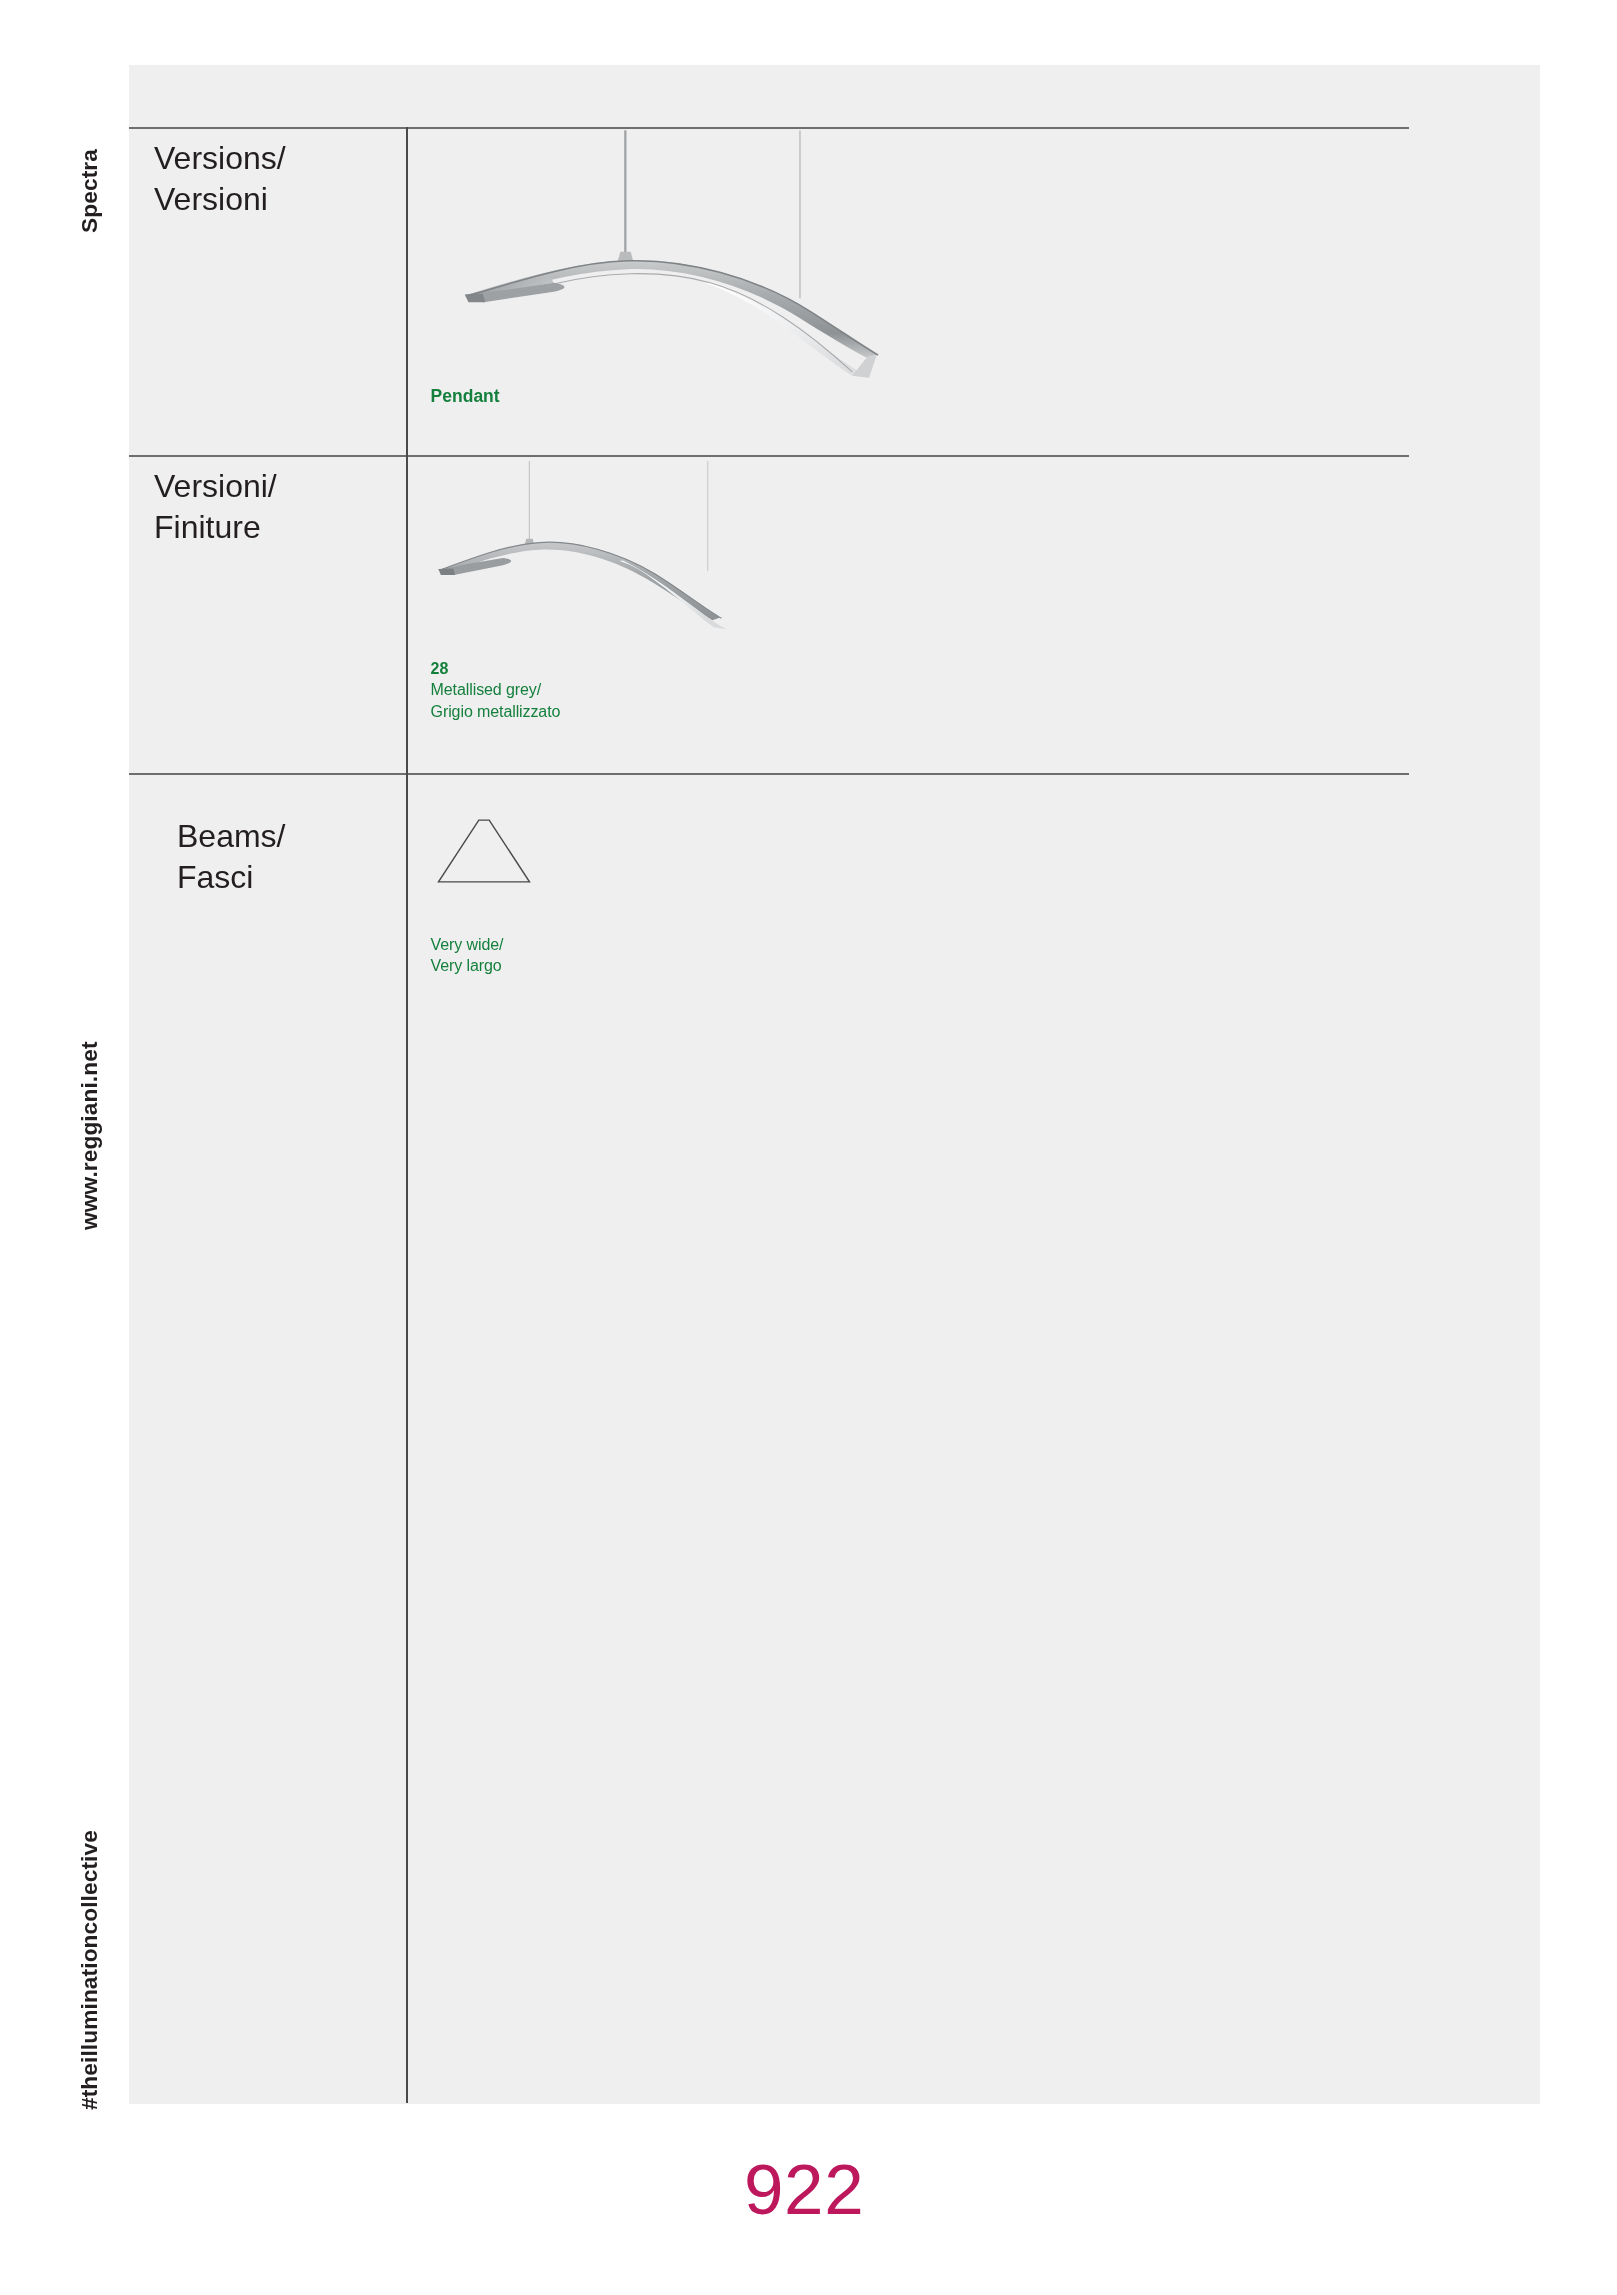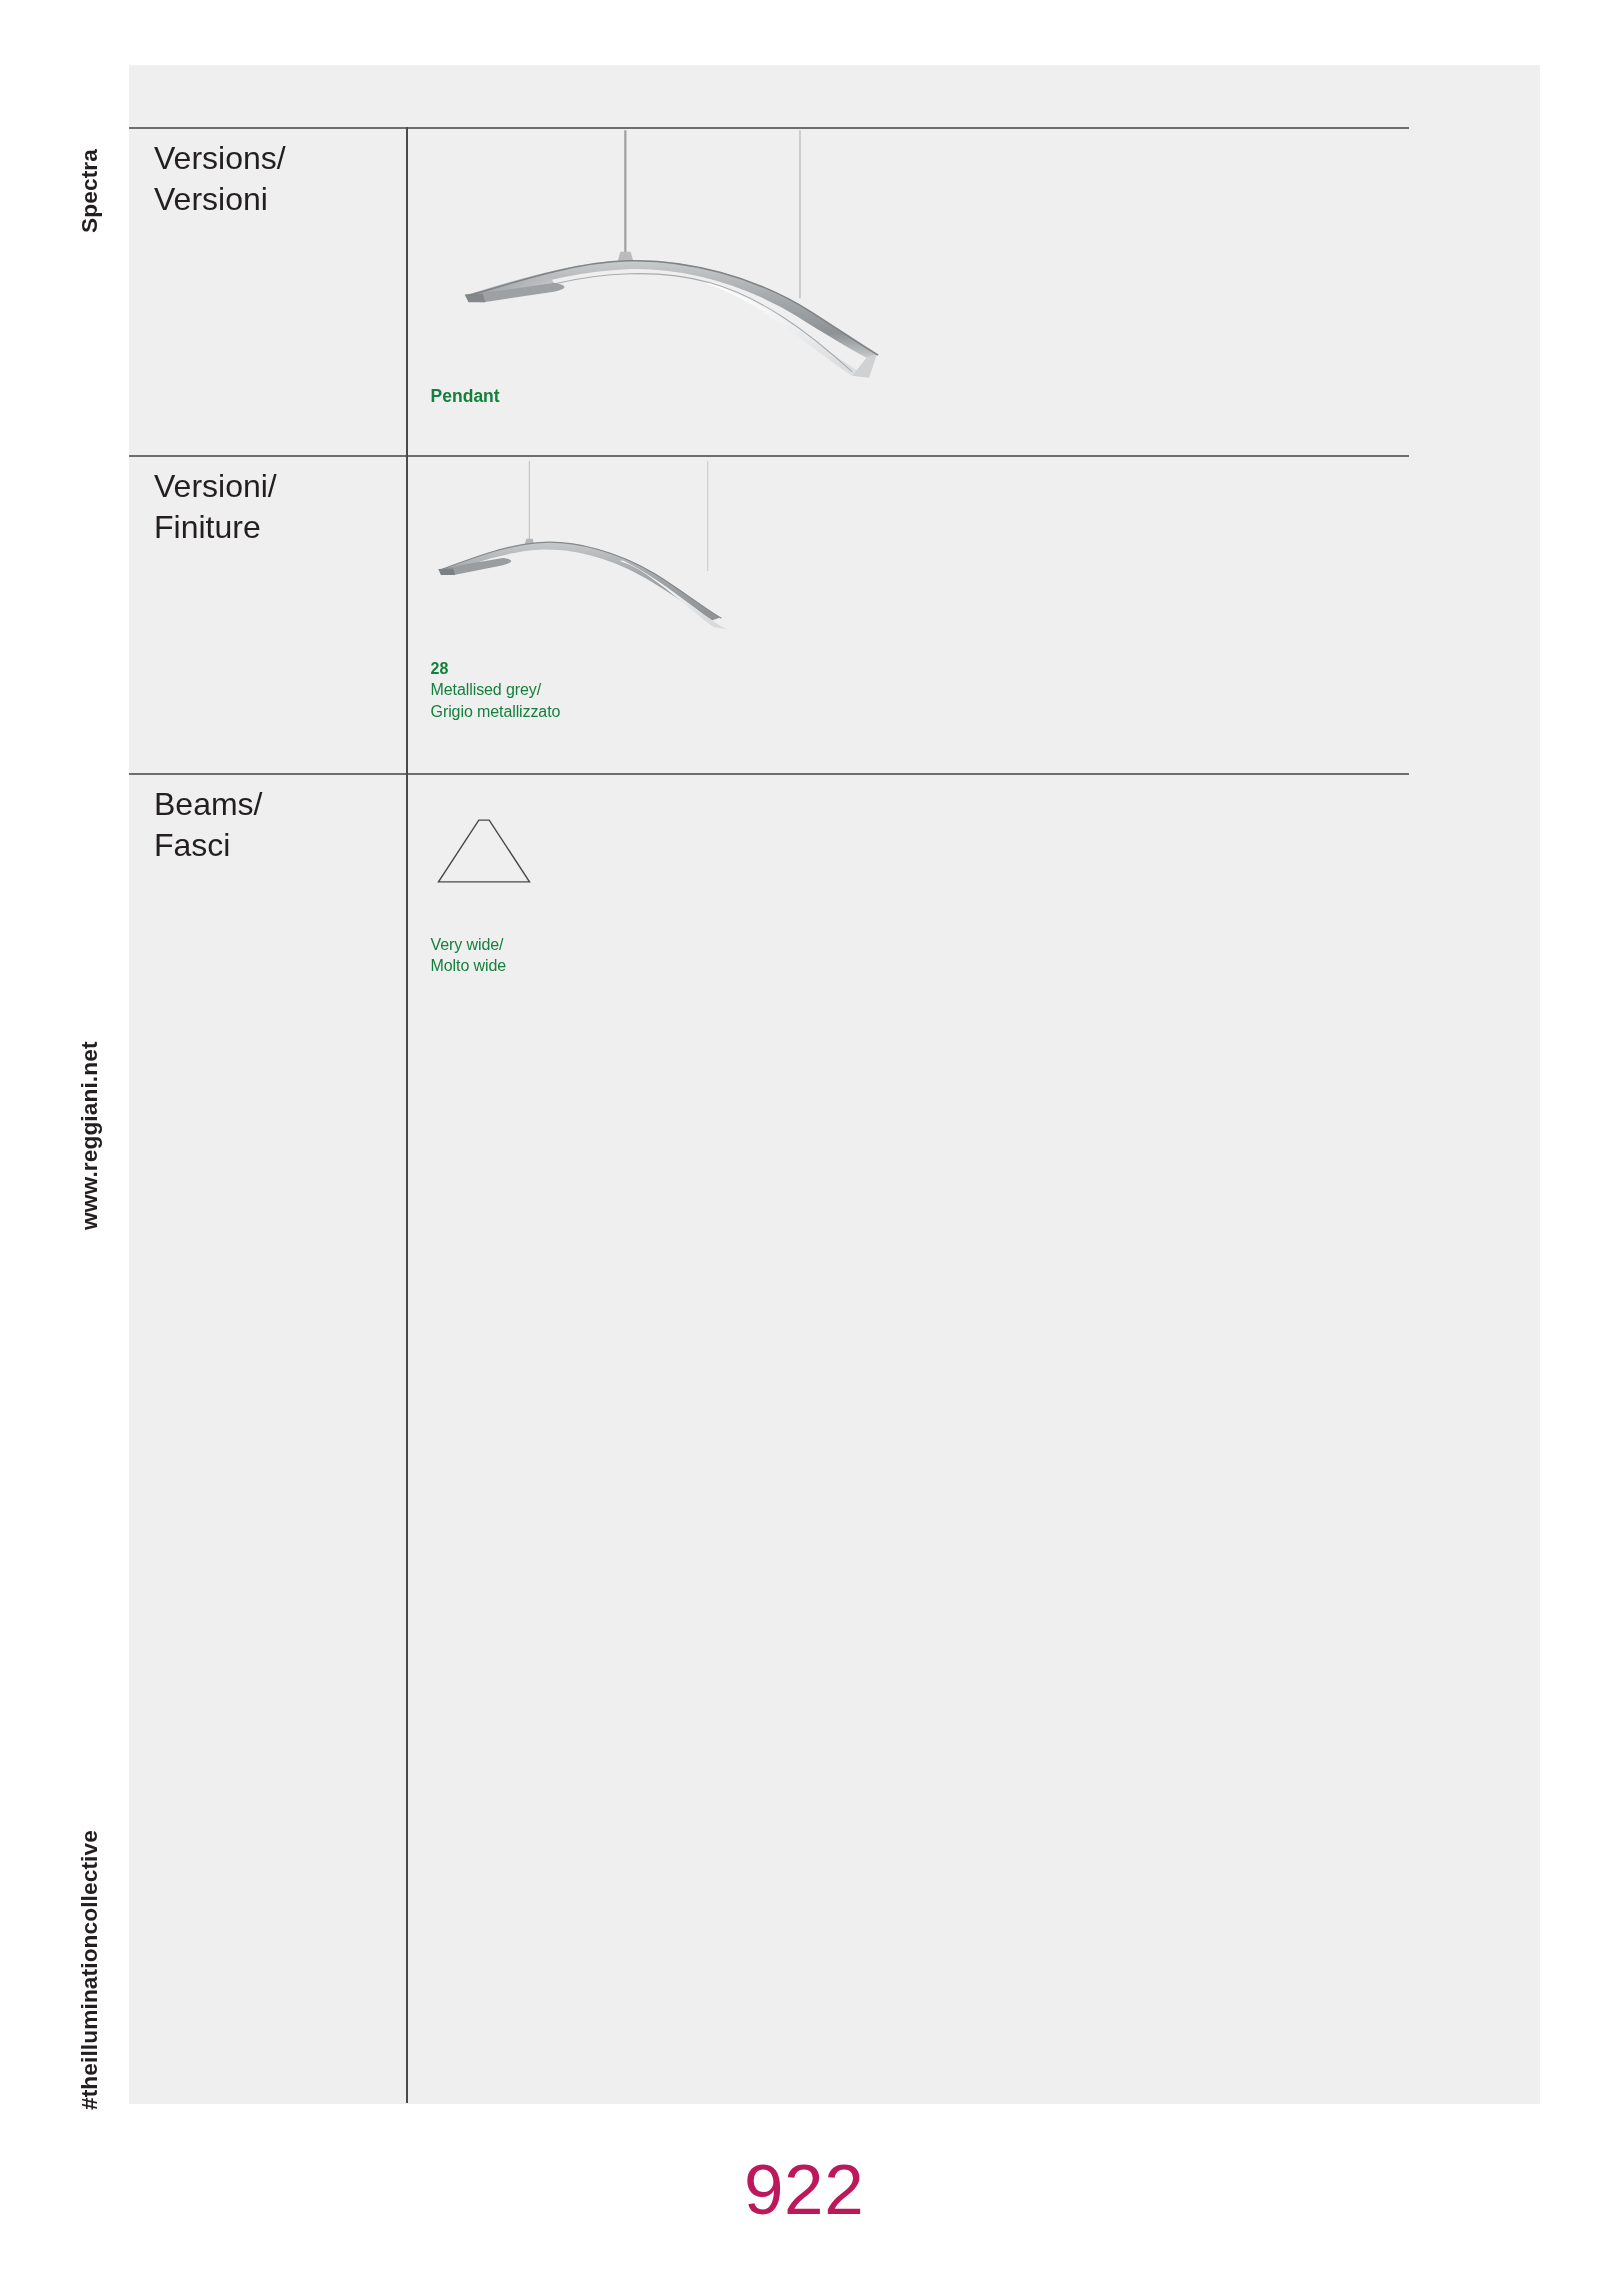--- a/index.html
+++ b/index.html
@@ -256,33 +256,33 @@
     </svg>
   </div>
 
   <div style="position:absolute; left:24.6px; top:201px;">
     <div class="caption caption-code">28</div>
     <div class="caption caption-line">Metallised grey/</div>
     <div class="caption caption-line">Grigio metallizzato</div>
   </div>
 </div>
 
-<div class="row-label" style="top:784px;">
+<div class="row-label" style="top:816px;margin-left:23px;">
   <div>Beams/</div>
   <div>Fasci</div>
 </div>
 
 <div class="cell" style="left:406px; top:775px; width:1003px; height:1328px;">
 
   <div style="position:absolute; left:26px; top:36px;">
     <svg width="104" height="78" viewBox="0 0 160 120">
       <path d="M72 14 L 88 14 L 150 109 L 10 109 Z" fill="none" stroke="#4a4a4a" stroke-width="2.2" stroke-linejoin="miter"></path>
     </svg>
   </div>
 
   <div style="position:absolute; left:24.6px; top:159px;">
     <div class="caption caption-line">Very wide/</div>
-    <div class="caption caption-line">Molto wide</div>
+    <div class="caption caption-line">Very largo</div>
   </div>
 </div>
 
 <div class="page-number">922</div>
 
 
 </body></html>

